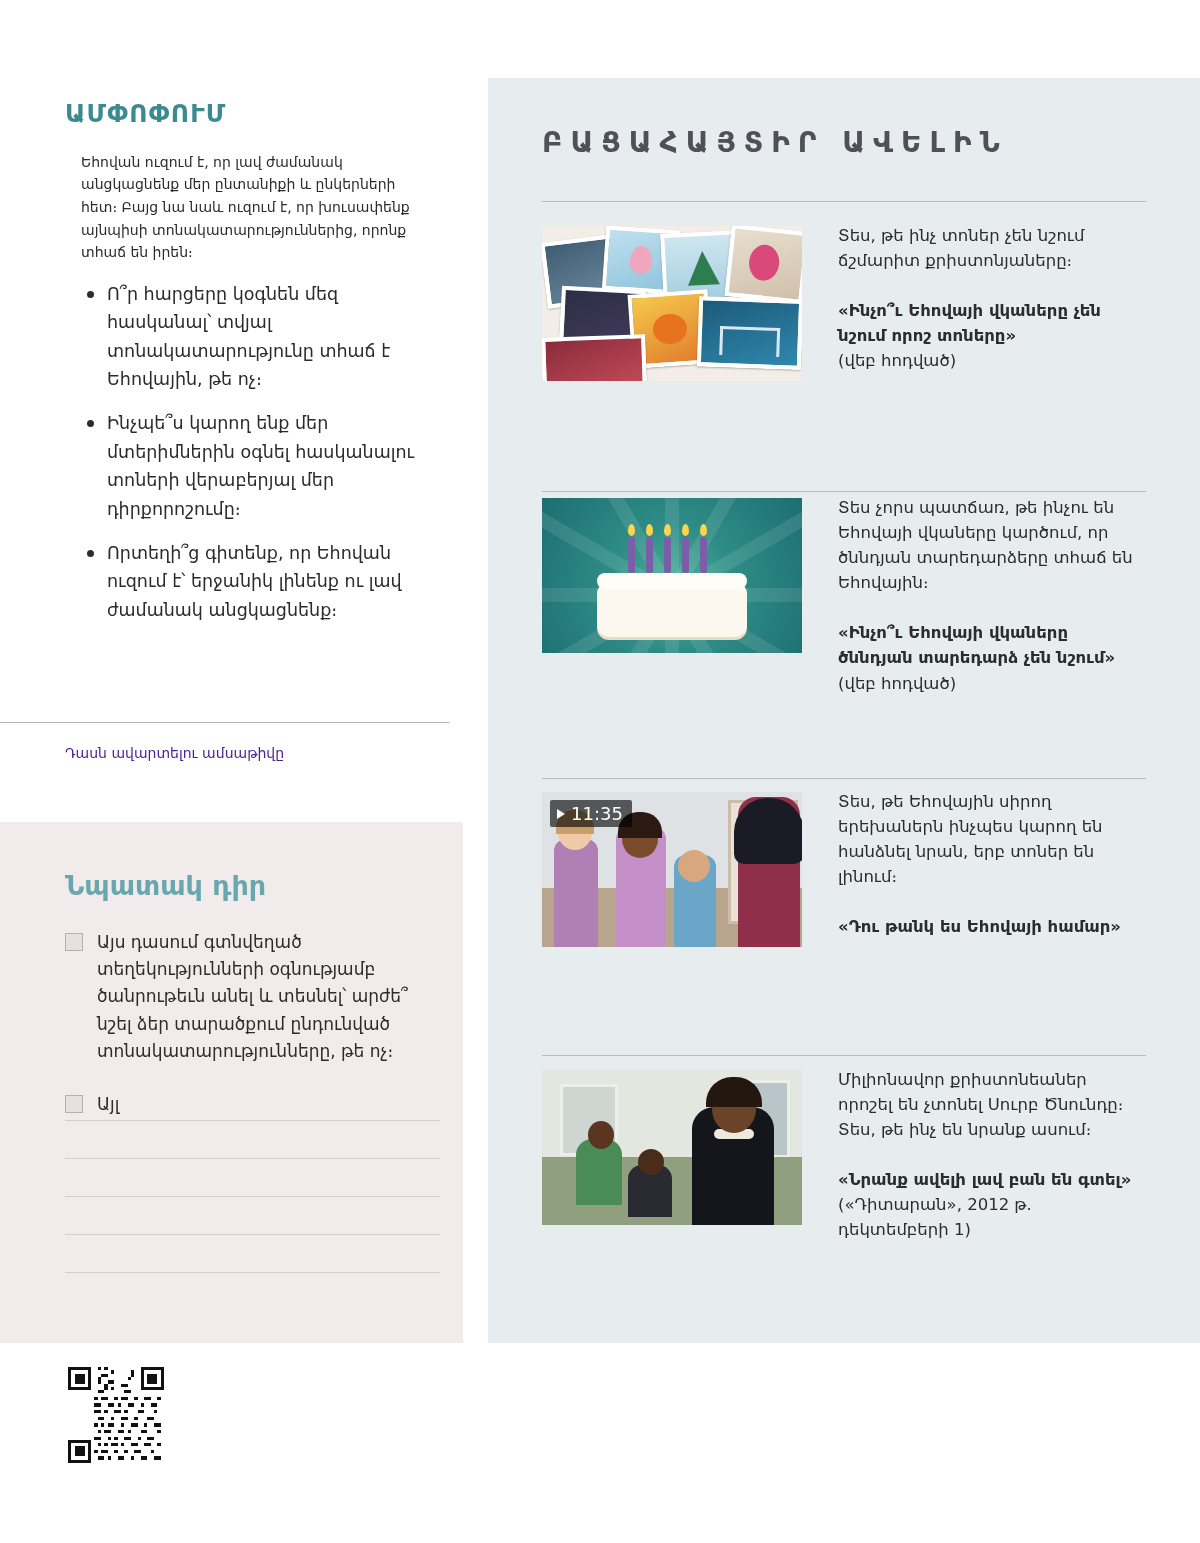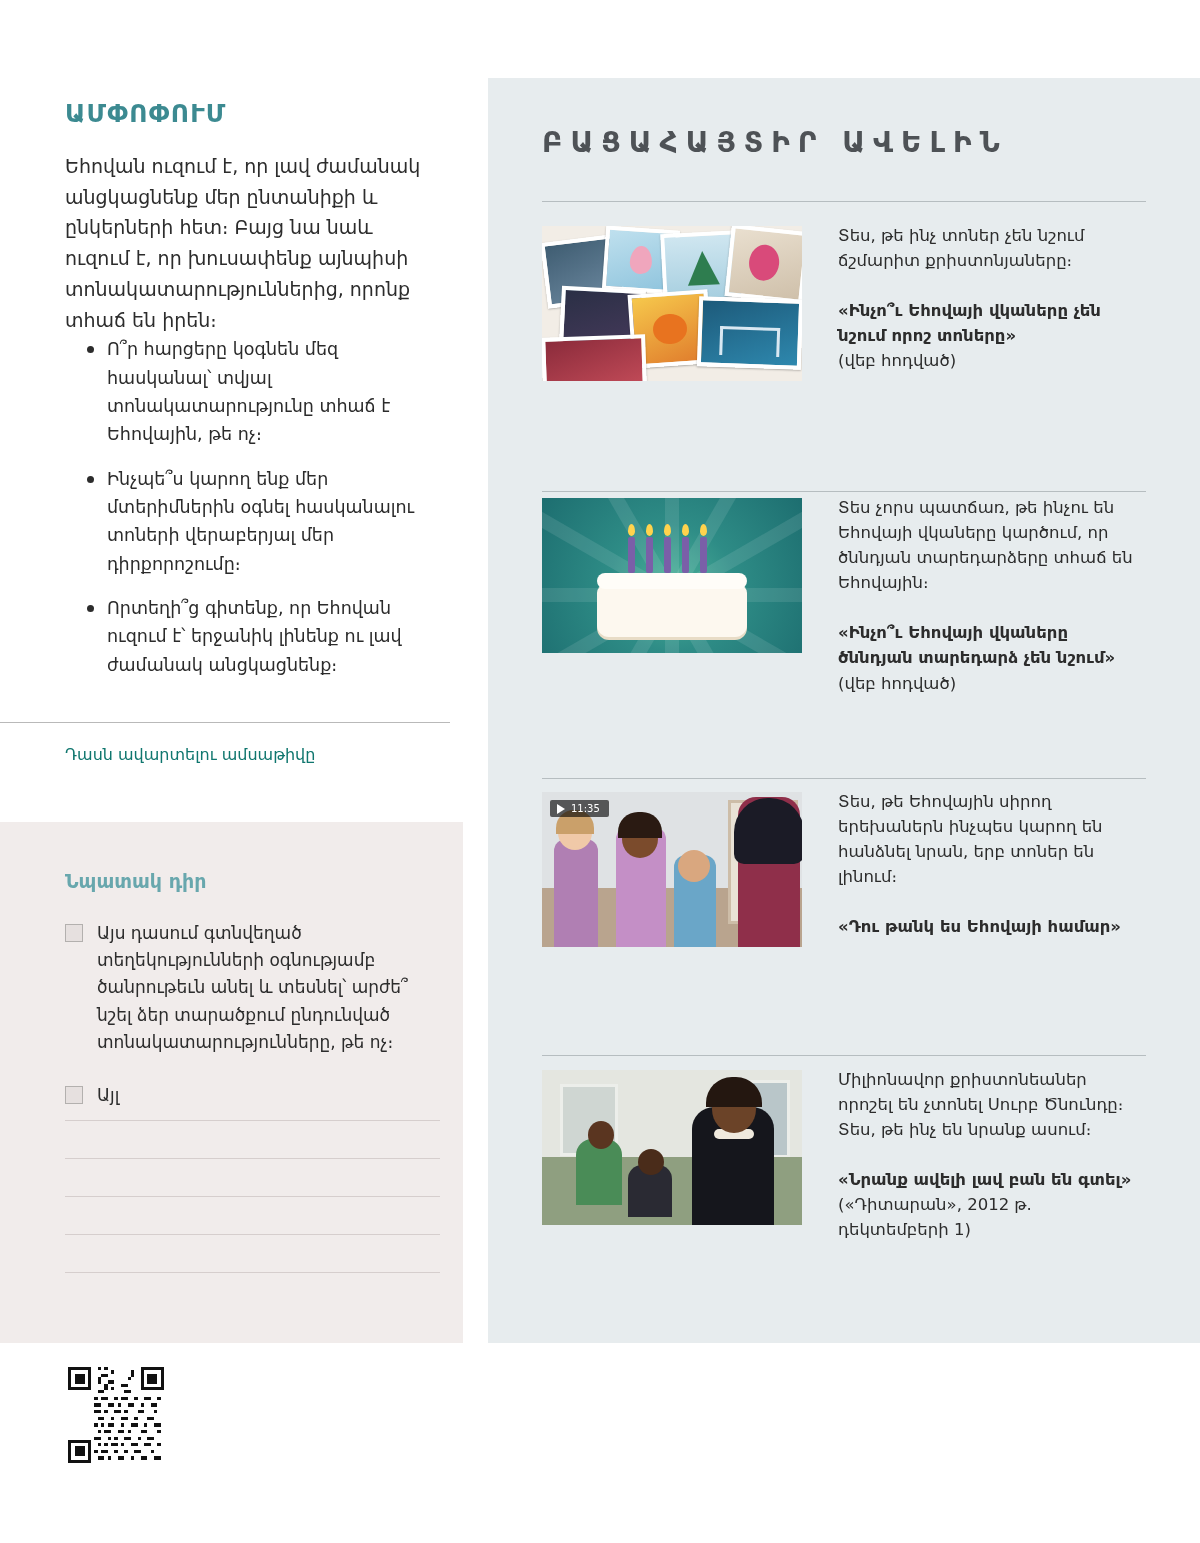--- a/index.html
+++ b/index.html
@@ -50,23 +50,23 @@
     letter-spacing: 0.5px;
     margin: 0 0 22px 0;
     line-height: 1.15;
   }
 
   h2.section-head.caps {
     letter-spacing: 1.2px;
   }
 
   p.body-text {
-    font-size: 19px;
+    font-size: 14px;
     line-height: 1.62;
-    margin: 0;
+    margin: 16px;
     color: #2c2c2c;
   }
 
   h3.sub-head {
     font-size: 25px;
     font-weight: bold;
     color: #3c8a91;
     margin: 40px 0 18px 0;
   }
 
@@ -100,41 +100,41 @@
     width: 450px;
     height: 1px;
     background: #b9b9b9;
   }
 
   .assignment-line {
     position: absolute;
     left: 65px;
     top: 745px;
     width: 400px;
-    font-size: 16px;
-    color: #0f766e;
+    font-size: 14px;
+    color: #4c1d95;
   }
 
   
   .goal-box {
     position: absolute;
     left: 0px;
     top: 822px;
     width: 463px;
     height: 521px;
     background: #f1eceb;
   }
   .goal-inner {
     position: absolute;
     left: 65px;
     top: 48px;
     width: 375px;
   }
   .goal-head {
-    font-size: 19px;
+    font-size: 27px;
     font-weight: bold;
     color: #68a7ad;
     margin: 0 0 28px 0;
   }
   .check-row {
     display: flex;
     align-items: flex-start;
     margin-bottom: 8px;
   }
   .checkbox {
@@ -296,21 +296,21 @@
   .p1hair{ position:absolute; left:14px; top:18px; width:38px; height:24px; border-radius:18px 18px 0 0; background:#caa06a;}
   .p2 { left: 74px; width: 50px; height: 120px; background:#c48fc6; }
   .p2head{ position:absolute; left:80px; top:28px; width:36px; height:38px; border-radius:50%; background:#7b4b2c;}
   .p2hair{ position:absolute; left:76px; top:20px; width:44px; height:26px; border-radius:20px 20px 0 0; background:#2a1a12;}
   .p3 { left: 132px; width: 42px; height: 92px; background:#6aa6c8; }
   .p3head{ position:absolute; left:136px; top:58px; width:32px; height:32px; border-radius:50%; background:#d9a77f;}
   .p4 { left: 196px; width: 62px; height: 150px; background:#8f2f4a; border-radius:18px 18px 0 0;}
   .p4hair{ position:absolute; left:192px; top:6px; width:70px; height:66px; border-radius:34px 34px 10px 10px; background:#1b1b26;}
   .play-badge {
     position: absolute; left: 8px; top: 8px;
-    background: rgba(0,0,0,0.62); color:#fff; font-size: 10px;
+    background: rgba(0,0,0,0.62); color:#fff; font-size: 18px;
     padding: 3px 9px 3px 7px; border-radius: 2px;
     display: flex; align-items: center; gap: 6px;
   }
   .play-tri {
     width: 0; height: 0; border-left: 8px solid #fff;
     border-top: 5px solid transparent; border-bottom: 5px solid transparent;
   }
 
   .art-woman {
     width: 100%; height: 100%;

